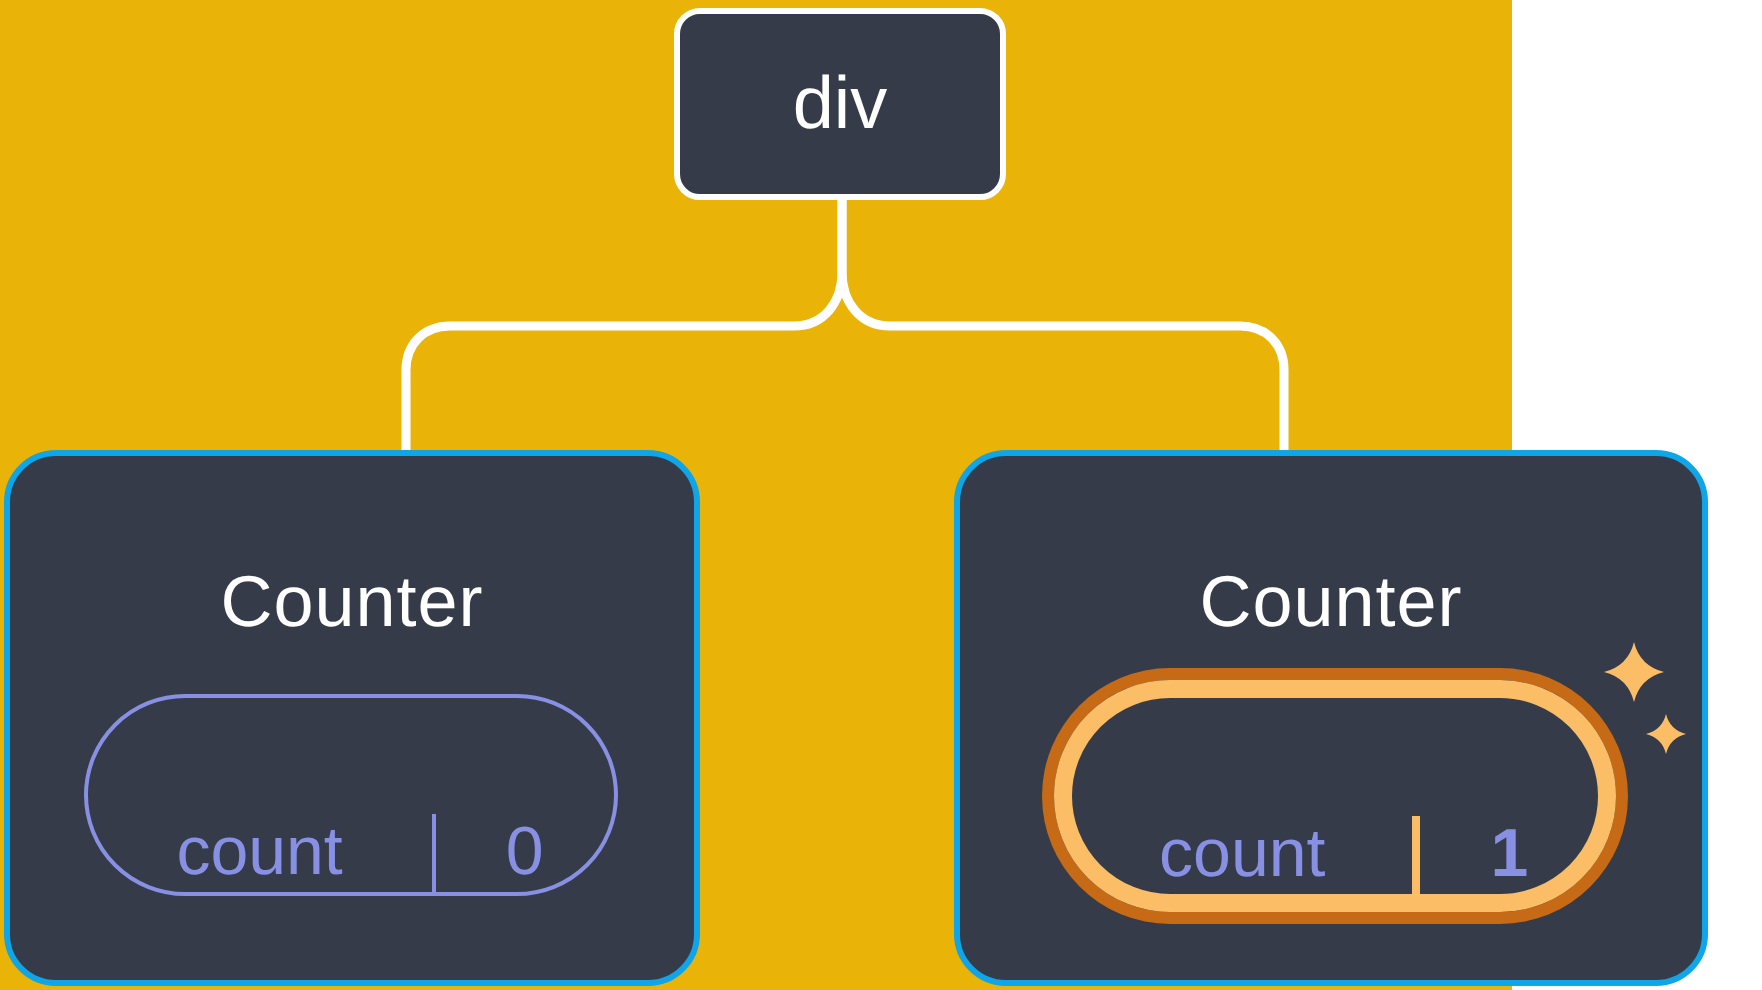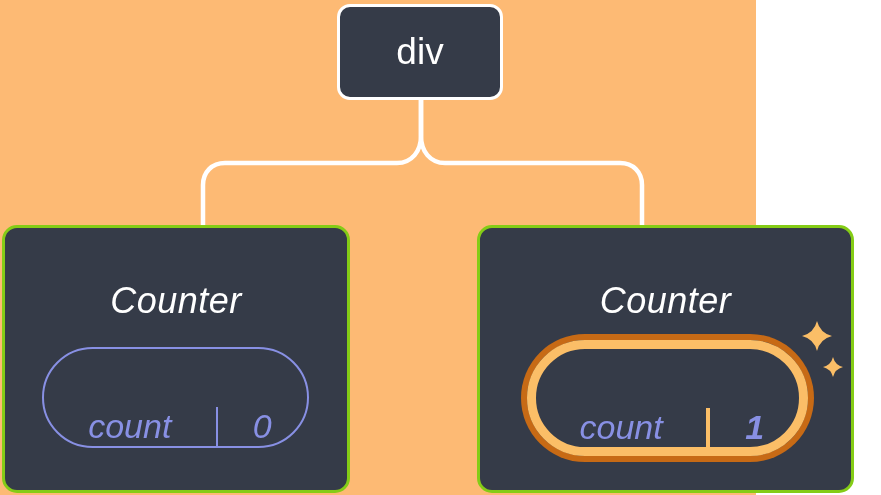--- a/index.html
+++ b/index.html
@@ -4,21 +4,21 @@
 <style>
   html, body { margin: 0; padding: 0; }
   body {
     width: 881px; height: 495px;
     font-family: "Liberation Sans", sans-serif;
     overflow: hidden;
   }
   #canvas {
     position: relative;
     width: 756px; height: 495px;
-    background: #fdba74;
+    background: #eab308;
   }
   svg.overlay {
     position: absolute; left: 0; top: 0;
     width: 881px; height: 495px;
     pointer-events: none;
   }
   #connectors { z-index: 0; }
   #sparkles   { z-index: 3; }
 
   .node-div {
@@ -33,24 +33,23 @@
     color: #FFFFFF;
     font-size: 37px;
     z-index: 1;
   }
 
   .card {
     position: absolute;
     top: 225px; height: 268px;
     box-sizing: border-box;
     background: #353B48;
-    border: 3px solid #84cc16;
-    border-radius: 15px;
+    border: 3px solid #0ea5e9;
+    border-radius: 26px;
     z-index: 1;
-    font-style: italic;
   }
   .card.left  { left: 2px;   width: 348px; }
   .card.right { left: 477px; width: 377px; }
 
   .card-title {
     position: absolute;
     top: 52px; left: 0; right: 0;
     text-align: center;
     color: #FFFFFF;
     font-size: 36px;

